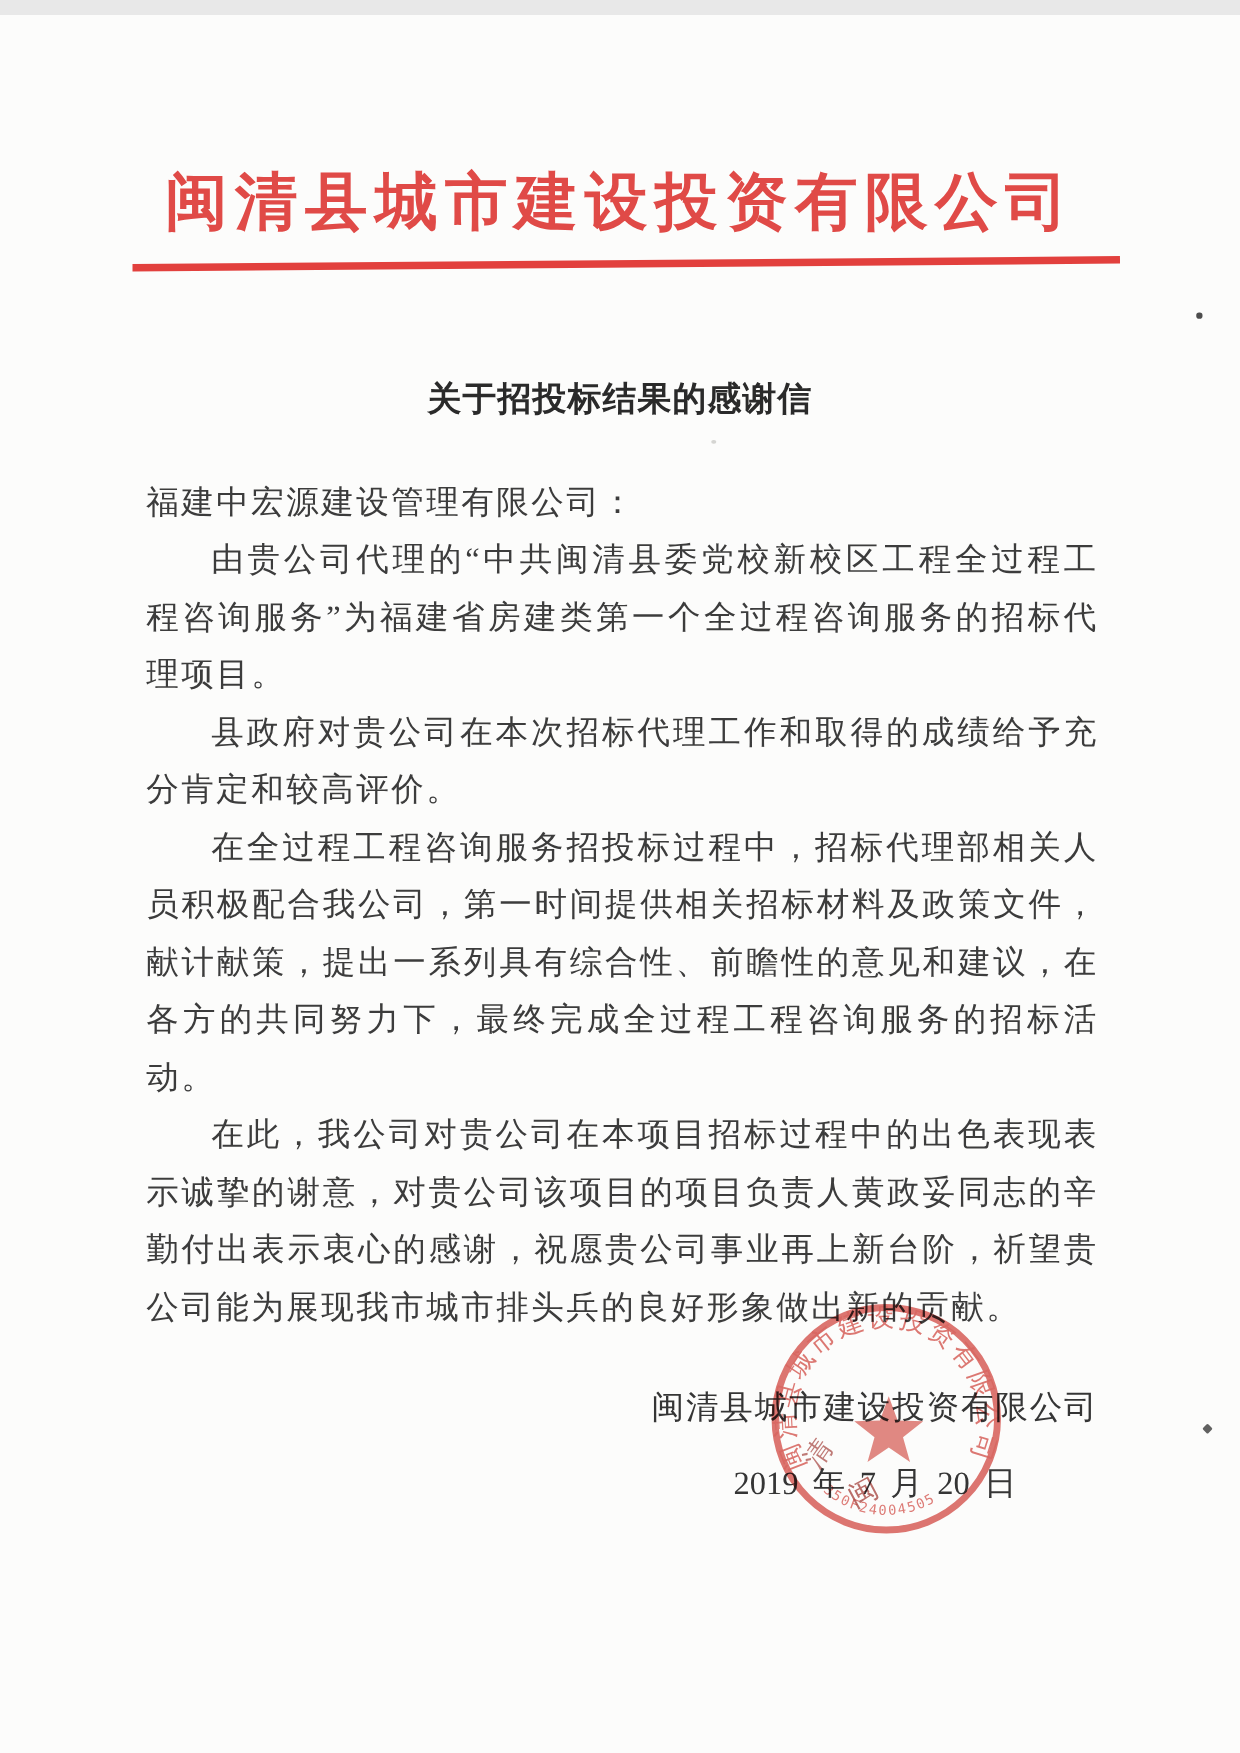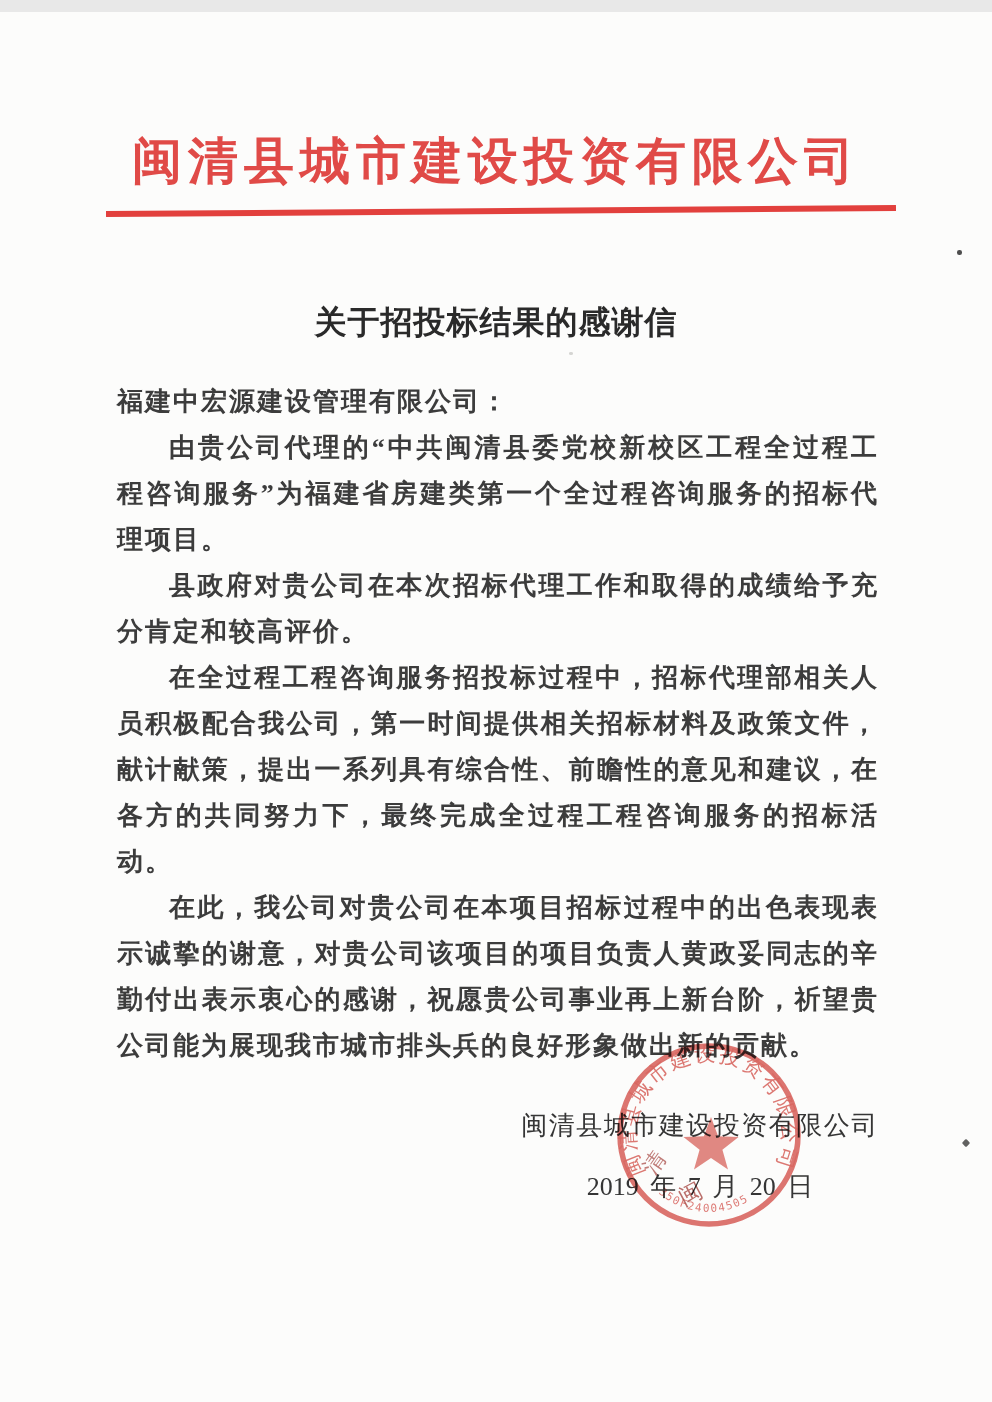--- a/index.html
+++ b/index.html
@@ -25,34 +25,33 @@
     position:absolute; top:196px; left:106px;
     width:790px; height:6px;
     background:#e2403d;
     transform:rotate(-0.45deg);
   }
   .letter-title {
     position:absolute; top:289px; left:0; width:100%;
     text-align:center;
     font-family:"Liberation Sans","DejaVu Sans",sans-serif;
     font-weight:700;
-    font-size:32px;
+    font-size:27px;
     letter-spacing:1px;
     color:#2a2a2a;
     white-space:nowrap;
   }
   .letter-body {
     position:absolute; top:367px; left:117px; width:762px;
     font-size:26px;
     line-height:46px;
     letter-spacing:2px;
     color:#3c3c3c;
     text-align:justify;
     text-align-last:left;
-    font-weight:bold;
   }
   .letter-body p { margin:0; }
   .letter-body p.ind { text-indent:2em; }
   .signature-block {
     position:absolute; top:1096px; left:520px; width:360px;
     text-align:center;
     color:#353535;
   }
   .signature-company {
     font-size:26px;

